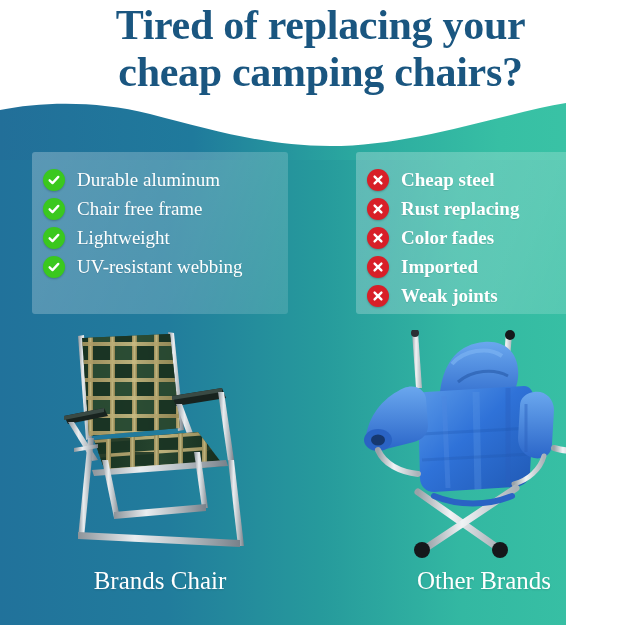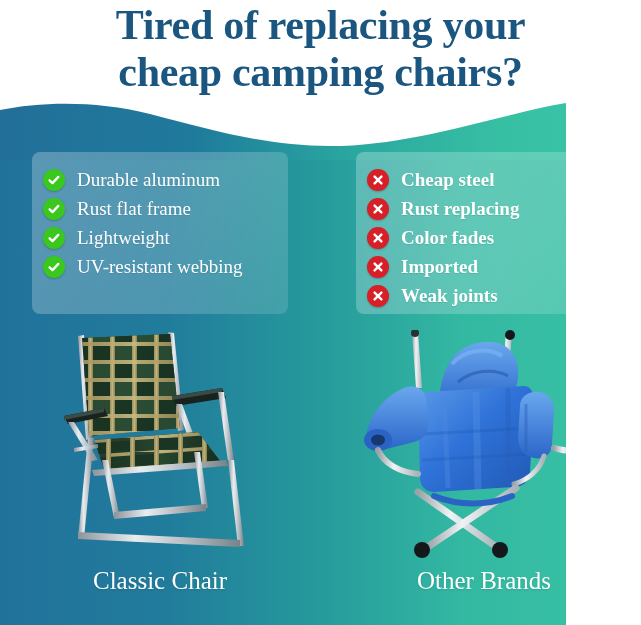--- a/index.html
+++ b/index.html
@@ -50,21 +50,21 @@
     left:0; top:152px;
     width:641px;
     height:162px;
     z-index:6;
   }
   .panel {
     position:absolute;
     top:0;
     height:162px;
     padding:13px 0 0 11px;
-    border-radius:8px;
+    border-radius:3px;
   }
   .panel-left {
     left:32px; width:256px;
     background:linear-gradient(115deg, rgba(255,255,255,0.26), rgba(255,255,255,0.20) 62%, rgba(255,255,255,0.13));
   }
   .panel-right {
     left:356px; width:256px;
     background:linear-gradient(115deg, rgba(255,255,255,0.26), rgba(255,255,255,0.20) 62%, rgba(255,255,255,0.13));
     font-weight:bold;
   }
@@ -169,21 +169,21 @@
             </svg>
         </span>
         <span class="feature-label">Durable aluminum</span>
       </div>
       <div class="feature-row">
         <span class="badge check">
           <svg width="14" height="14" viewBox="0 0 14 14">
               <path d="M2.6,7.3 L5.5,10.1 L11.3,3.9" fill="none" stroke="#ffffff" stroke-width="2.3" stroke-linecap="round" stroke-linejoin="round"></path>
             </svg>
         </span>
-        <span class="feature-label">Rust flat frame</span>
+        <span class="feature-label">Chair free frame</span>
       </div>
       <div class="feature-row">
         <span class="badge check">
           <svg width="14" height="14" viewBox="0 0 14 14">
               <path d="M2.6,7.3 L5.5,10.1 L11.3,3.9" fill="none" stroke="#ffffff" stroke-width="2.3" stroke-linecap="round" stroke-linejoin="round"></path>
             </svg>
         </span>
         <span class="feature-label">Lightweight</span>
       </div>
       <div class="feature-row">
@@ -423,16 +423,16 @@
 
       <path d="M70,162 L150,218" fill="none" stroke="url(#steel)" stroke-width="7" stroke-linecap="round"></path>
       <path d="M168,158 L78,218" fill="none" stroke="url(#steel)" stroke-width="7" stroke-linecap="round"></path>
       <circle cx="74" cy="220" r="8" fill="#15181b"></circle>
       <circle cx="152" cy="220" r="8" fill="#15181b"></circle>
 
       <path d="M86,166 C110,176 140,176 164,166" fill="none" stroke="#2a63c4" stroke-width="6" stroke-linecap="round"></path>
     </svg>
   </div>
 
-  <div class="caption caption-left">Classic Chair</div>
+  <div class="caption caption-left">Brands Chair</div>
   <div class="caption caption-right">Other Brands</div>
 
 </div>
 
 </body></html>

